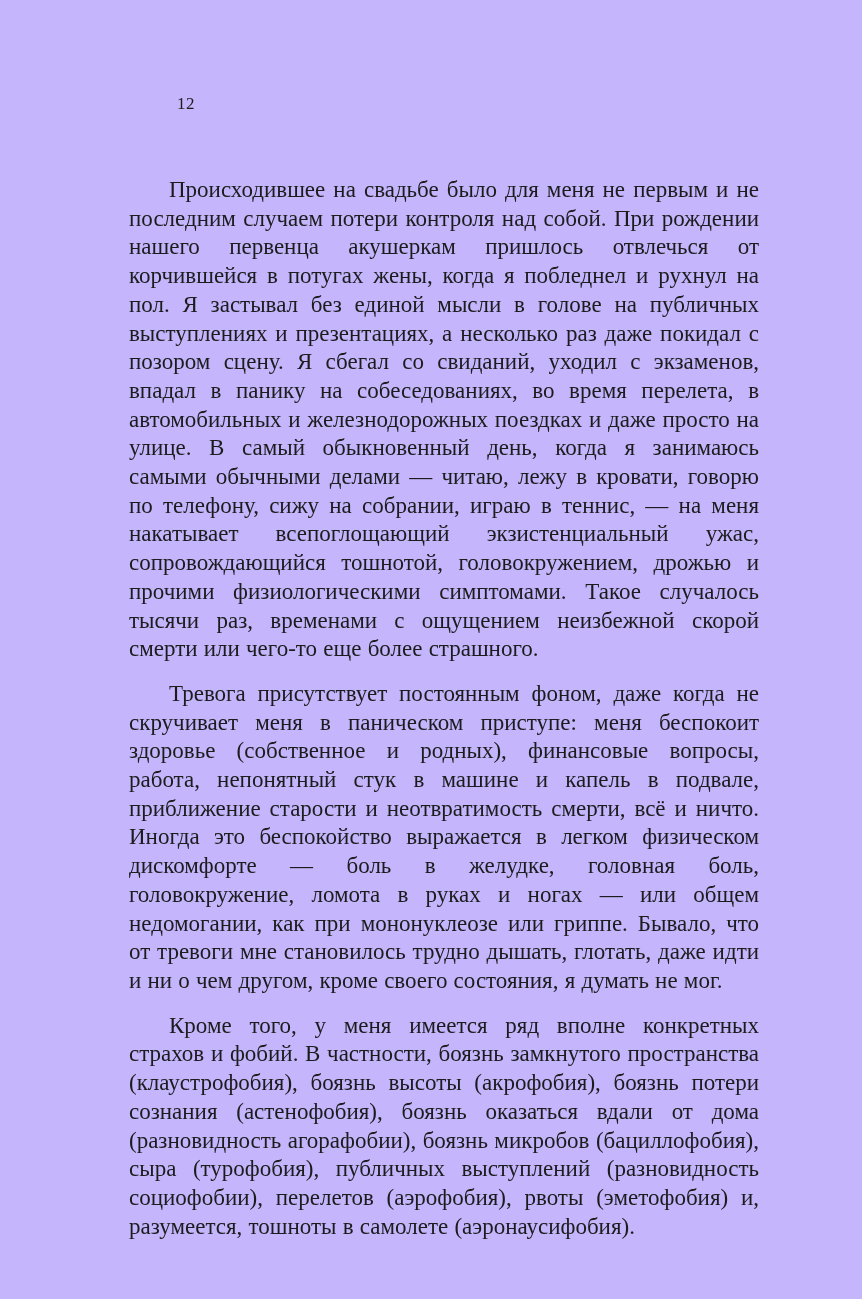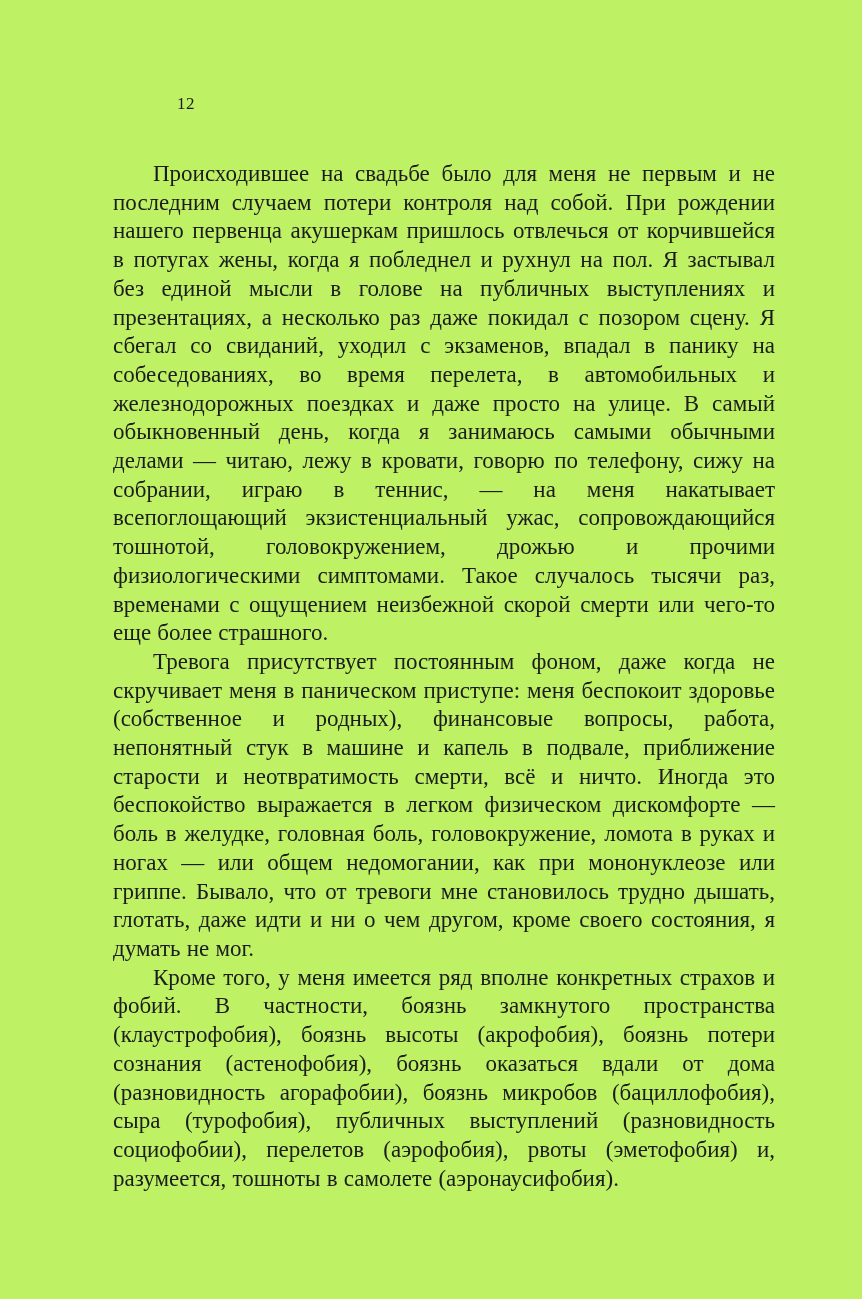--- a/index.html
+++ b/index.html
@@ -4,21 +4,21 @@
 <style>
   html, body {
     margin: 0;
     padding: 0;
     background: #ffffff;
   }
   .book-page {
     position: relative;
     width: 862px;
     height: 1299px;
-    background: #bef264;
+    background: #c4b5fd;
     overflow: hidden;
     font-family: "Liberation Serif", "DejaVu Serif", serif;
     color: #1c1c1c;
     text-decoration: underline;
   }
   .running-header {
     position: absolute;
     top: 95px;
     left: 113px;
     width: 662px;
@@ -44,21 +44,21 @@
   .body-text {
     position: absolute;
     top: 160px;
     left: 113px;
     width: 662px;
     font-size: 23px;
     line-height: 28.7px;
     text-align: justify;
   }
   .para {
-    margin: 0;
+    margin: 16px;
     padding: 0;
     text-indent: 40px;
     word-spacing: 0.02em;
   }
 </style>
 </head>
 <body>
 
 <div class="book-page">
   <div class="running-header">

